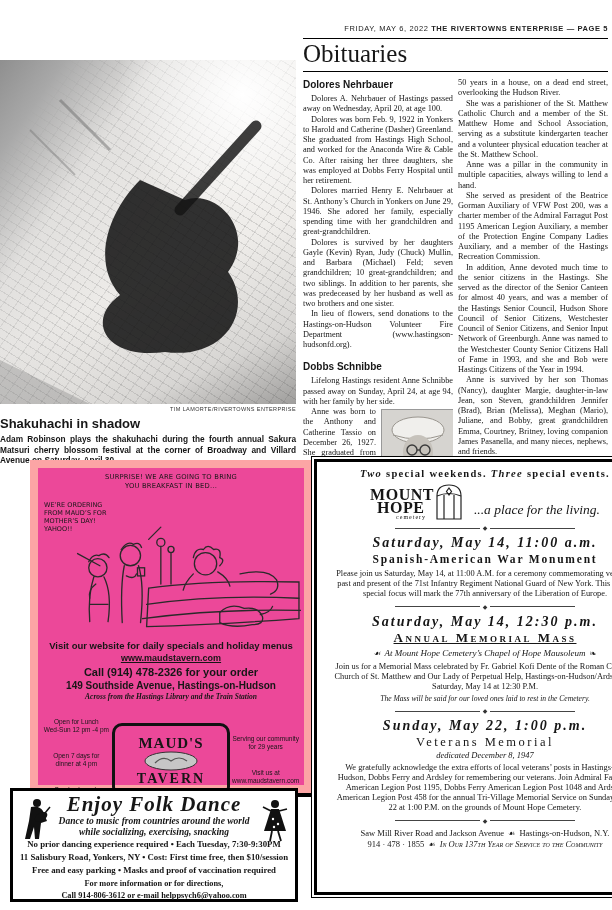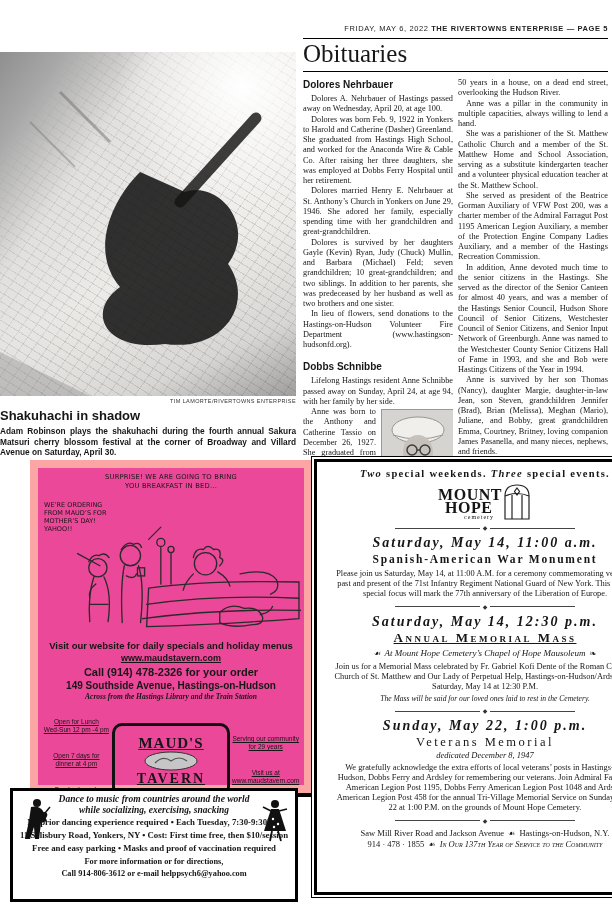--- a/index.html
+++ b/index.html
@@ -21,21 +21,21 @@
   #obit-col-1{left:303px;}
   #obit-col-2{left:458px;}
   .obit-col p{margin:0;text-indent:8px;}
   .obit-col p.cont{text-indent:0;}
   .obit-heading{font:700 10px "Liberation Sans",sans-serif;margin:11px 0 4px;}
   .obit-heading.first{margin-top:1px;}
   .anne-photo{float:right;width:72px;margin:2px 0 2px 5px;}
   .anne-photo svg{display:block;width:72px;height:86px;border:1px solid #999;background:#d6d4d0;}
 
   
-  .photo-story{position:absolute;left:0;top:52px;width:296px;}
+  .photo-story{position:absolute;left:0;top:60px;width:296px;}
   .big-photo{width:296px;height:344px;position:relative;overflow:hidden;
     background-color:#efedea;
     background-image:
       radial-gradient(circle at 82% 10%, #ffffff 0%, rgba(255,255,255,0) 32%),
       linear-gradient(125deg, #8f8f8f 0%, #a8a8a8 12%, rgba(200,200,200,.35) 30%, rgba(240,240,240,0) 55%),
       linear-gradient(335deg, rgba(60,60,60,.45) 0%, rgba(120,120,120,.2) 16%, rgba(240,240,240,0) 40%),
       repeating-linear-gradient(32deg, rgba(110,110,110,.22) 0 1px, rgba(0,0,0,0) 1px 8px),
       repeating-linear-gradient(-55deg, rgba(110,110,110,.16) 0 1px, rgba(0,0,0,0) 1px 11px);}
   .big-photo svg{position:absolute;inset:0;}
   .credit{font:5.5px "Liberation Sans",sans-serif;letter-spacing:.4px;color:#333;
@@ -50,21 +50,21 @@
   .bubble-top{position:absolute;top:2px;left:50%;transform:translateX(-50%);width:210px;
               font:6.8px/8.5px "DejaVu Sans",sans-serif;letter-spacing:.2px;text-align:center;white-space:pre-line;}
   .bubble-left{position:absolute;top:30px;left:3px;width:78px;
                font:6.5px/8px "DejaVu Sans",sans-serif;white-space:pre-line;}
   .cartoon svg{position:absolute;left:0;bottom:0;width:100%;height:114px;}
   .m-visit{font:700 9.5px "Liberation Sans",sans-serif;margin-top:1px;}
   .m-url{font:700 9px "Liberation Sans",sans-serif;text-decoration:underline;margin-top:2px;}
   .m-call{font:700 11px "Liberation Sans",sans-serif;margin-top:3px;}
   .m-addr{font:700 10px "Liberation Sans",sans-serif;margin-top:2px;}
   .m-note{font:italic 700 7.5px "Liberation Serif",serif;margin-top:1px;}
-  .m-bottom{display:flex;justify-content:flex-end;align-items:center;margin-top:4px;text-decoration:underline;}
+  .m-bottom{display:flex;justify-content:space-between;align-items:center;margin-top:4px;}
   .m-side{width:74px;font:6.5px/8px "Liberation Sans",sans-serif;white-space:pre-line;}
   .m-side>div{margin:5px 0;}
   .plaque{width:118px;height:68px;border:3px solid #111;border-radius:10px;
           display:flex;flex-direction:column;align-items:center;justify-content:center;}
   .plaque .lt{font:700 15px/14px "Liberation Serif",serif;letter-spacing:1px;}
   .plaque .lb{font:700 14px/13px "Liberation Serif",serif;letter-spacing:2px;}
   .plaque svg{margin:1px 0;}
 
   
   .folk{position:absolute;left:10px;top:788px;width:288px;height:114px;border:3px solid #000;
@@ -150,22 +150,22 @@
           <circle cx="36" cy="74" r="1" fill="#444"></circle>
           <circle cx="34" cy="80" r="1" fill="#444"></circle>
       </svg>
 
     </div>
     <p>Anne was born to the Anthony and Catherine Tassio on December 26, 1927. She graduated from Hastings High School in 1946 and married Bob Schnibbe in 1947. Together they raised five children, ran a family business, and shared</p>
   </div>
 
   <div class="obit-col" id="obit-col-2">
     <p class="cont">50 years in a house, on a dead end street, overlooking the Hudson River.</p>
+    <p>She was a parishioner of the St. Matthew Catholic Church and a member of the St. Matthew Home and School Association, serving as a substitute kindergarten teacher and a volunteer physical education teacher at the St. Matthew School.</p>
     <p>Anne was a pillar in the community in multiple capacities, always willing to lend a hand.</p>
-    <p>She was a parishioner of the St. Matthew Catholic Church and a member of the St. Matthew Home and School Association, serving as a substitute kindergarten teacher and a volunteer physical education teacher at the St. Matthew School.</p>
     <p>She served as president of the Beatrice Gorman Auxiliary of VFW Post 200, was a charter member of the Admiral Farragut Post 1195 American Legion Auxiliary, a member of the Protection Engine Company Ladies Auxiliary, and a member of the Hastings Recreation Commission.</p>
     <p>In addition, Anne devoted much time to the senior citizens in the Hastings. She served as the director of the Senior Canteen for almost 40 years, and was a member of the Hastings Senior Council, Hudson Shore Council of Senior Citizens, Westchester Council of Senior Citizens, and Senior Input Network of Greenburgh. Anne was named to the Westchester County Senior Citizens Hall of Fame in 1993, and she and Bob were Hastings Citizens of the Year in 1994.</p>
     <p>Anne is survived by her son Thomas (Nancy), daughter Margie, daughter-in-law Jean, son Steven, grandchildren Jennifer (Brad), Brian (Melissa), Meghan (Mario), Juliane, and Bobby, great grandchildren Emma, Courtney, Britney, loving companion James Pasanella, and many nieces, nephews, and friends.</p>
 
   </div>
 
   <div class="photo-story">
     <div class="big-photo">
       <svg viewBox="0 0 296 344">
         <path d="M140 120 C110 150 90 200 120 235 C85 260 105 300 165 292 C225 300 255 250 228 212 C258 170 215 128 185 140 Z" fill="#141414" opacity="0.87"></path>
@@ -254,20 +254,21 @@
     </svg>
     <svg class="dancer d-right" width="28" height="46" viewBox="0 0 28 46" fill="#111">
       <circle cx="14" cy="5" r="4"></circle>
       <path d="M10 10 h8 l7 22 h-22 z"></path>
       <circle cx="12" cy="20" r="1.2" fill="#fff"></circle>
         <circle cx="17" cy="25" r="1.2" fill="#fff"></circle>
         <circle cx="13" cy="28" r="1.2" fill="#fff"></circle>
       <path d="M10 12 L2 8 M18 12 l8 -2" stroke="#111" stroke-width="1.6"></path>
       <path d="M11 32 l-2 10 M17 32 l3 10" stroke="#111" stroke-width="1.8"></path>
     </svg>
+    <div class="f-title">Enjoy Folk Dance</div>
     <div class="f-tag">Dance to music from countries around the world
 while socializing, exercising, snacking</div>
     <div class="f-line">No prior dancing experience required  •  Each Tuesday, 7:30-9:30PM</div>
     <div class="f-line">11 Salisbury Road, Yonkers, NY  •  Cost: First time free, then $10/session</div>
     <div class="f-line">Free and easy parking  •  Masks and proof of vaccination required</div>
     <div class="f-info">For more information or for directions,</div>
     <div class="f-info">Call 914-806-3612 or e-mail helppsych6@yahoo.com</div>
   </div>
 
   <div class="mh-outer">
@@ -280,20 +281,21 @@
           <div class="l1">MOUNT</div>
           <div class="l2">HOPE</div>
           <div class="l3">cemetery</div>
         </div>
         <svg width="30" height="38" viewBox="0 0 30 38" stroke="#222" fill="none" stroke-width="1.2">
           <path d="M3 37 V14 Q3 3 15 3 Q27 3 27 14 V37 Z"></path>
           <path d="M10 37 V13 M20 37 V13"></path>
           <path d="M3 14 Q15 9 27 14"></path>
           <path d="M15 6 l2.5 3.5 -2.5 3.5 -2.5 -3.5 z"></path>
         </svg>
+        <div class="mh-tag">...a place for the living.</div>
       </div>
 
       <div class="orn">
           <span class="orn-glyph">◆</span>
         </div>
 
       <div>
         <div class="ev-title">Saturday, May 14, 11:00 a.m.</div>
         <div class="ev-sub">Spanish-American War Monument</div>
         <div class="ev-body">Please join us Saturday, May 14, at 11:00 A.M. for a ceremony commemorating veterans past and present of the 71st Infantry Regiment National Guard of New York. This year’s special focus will mark the 77th anniversary of the Liberation of Europe.</div>

